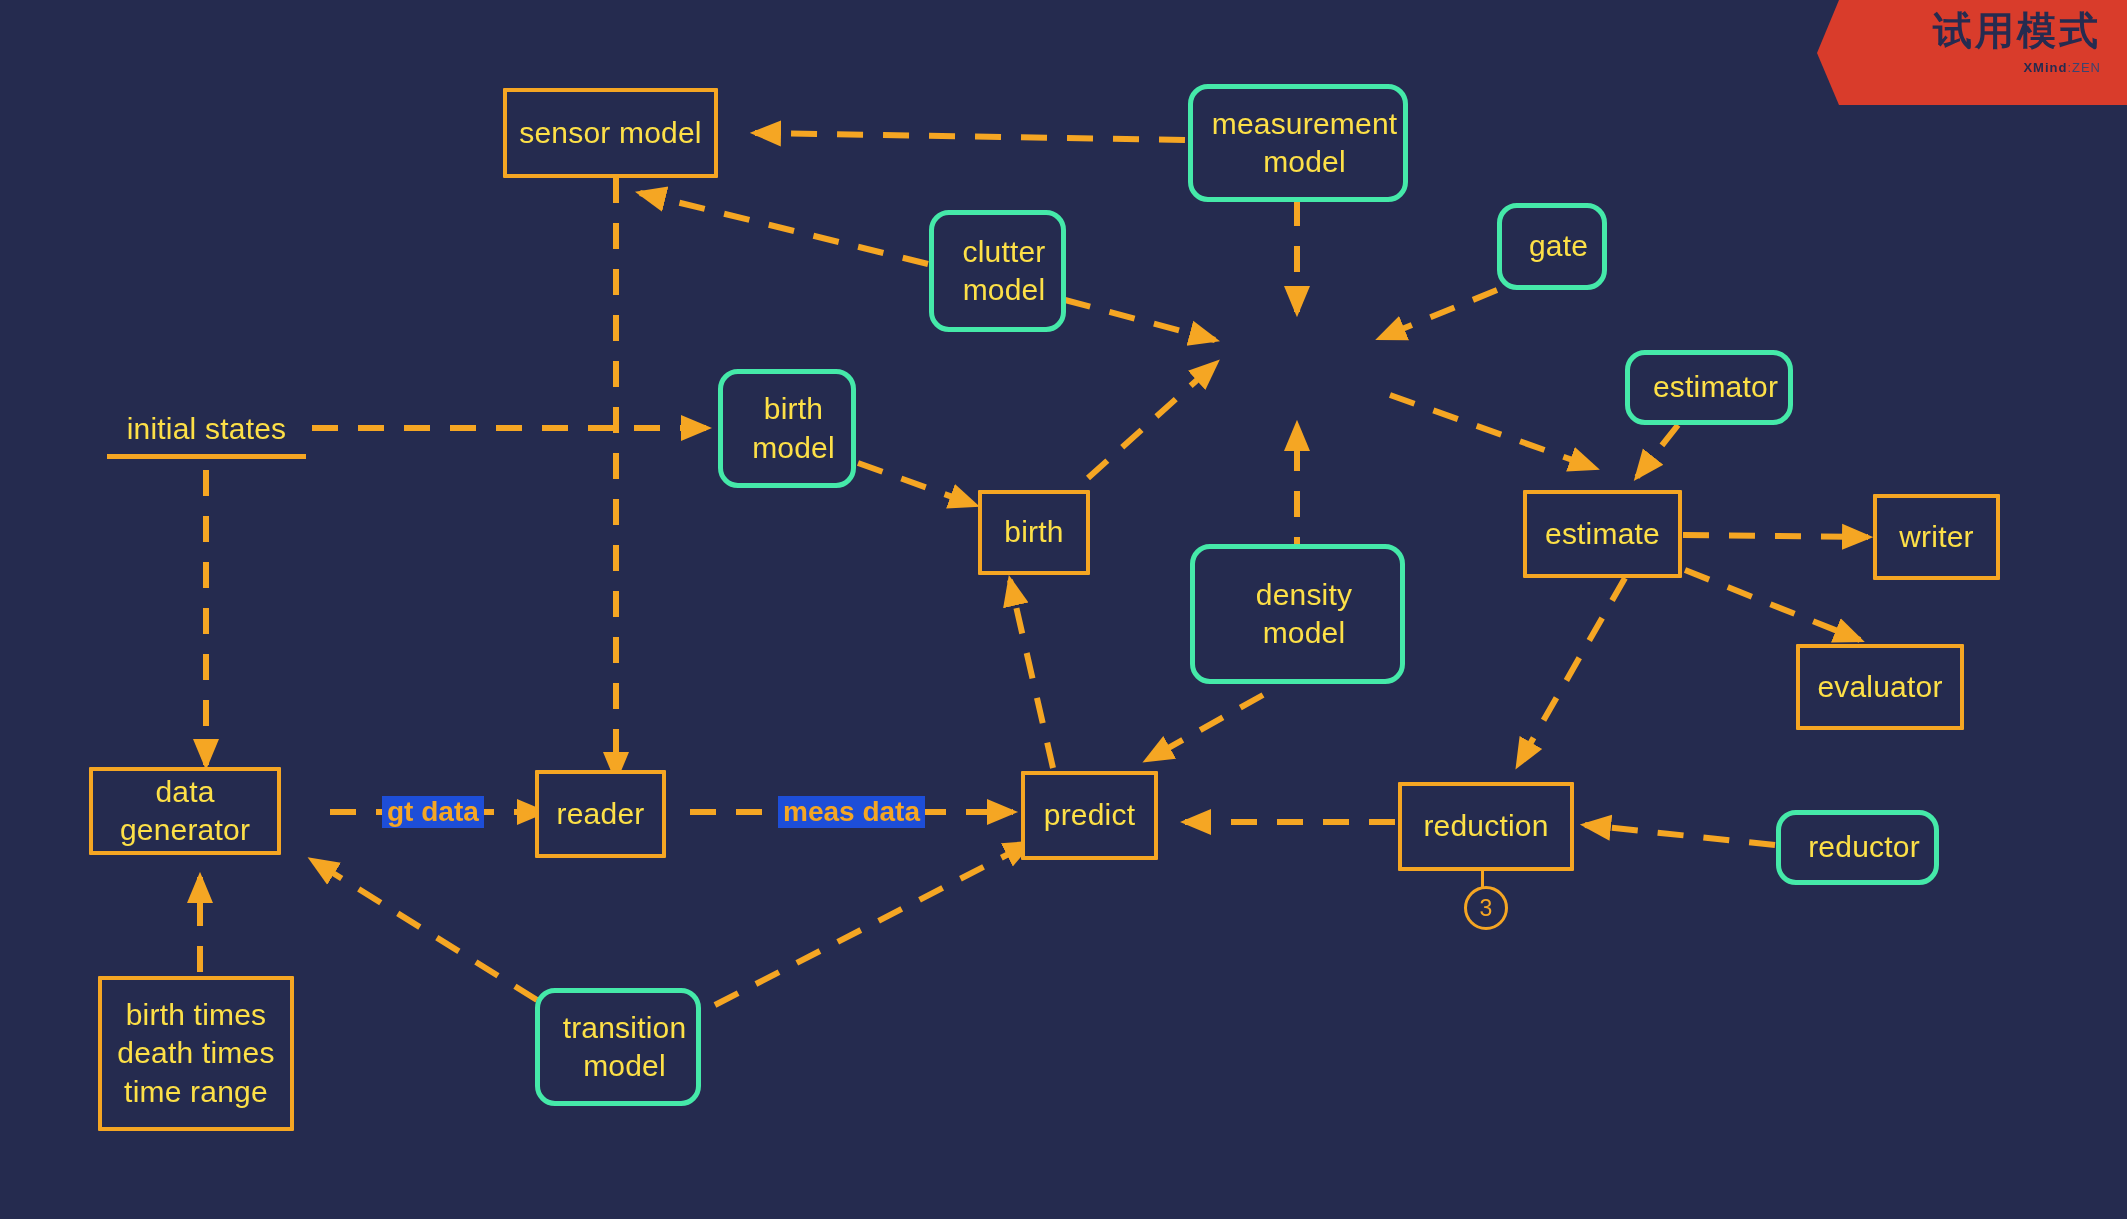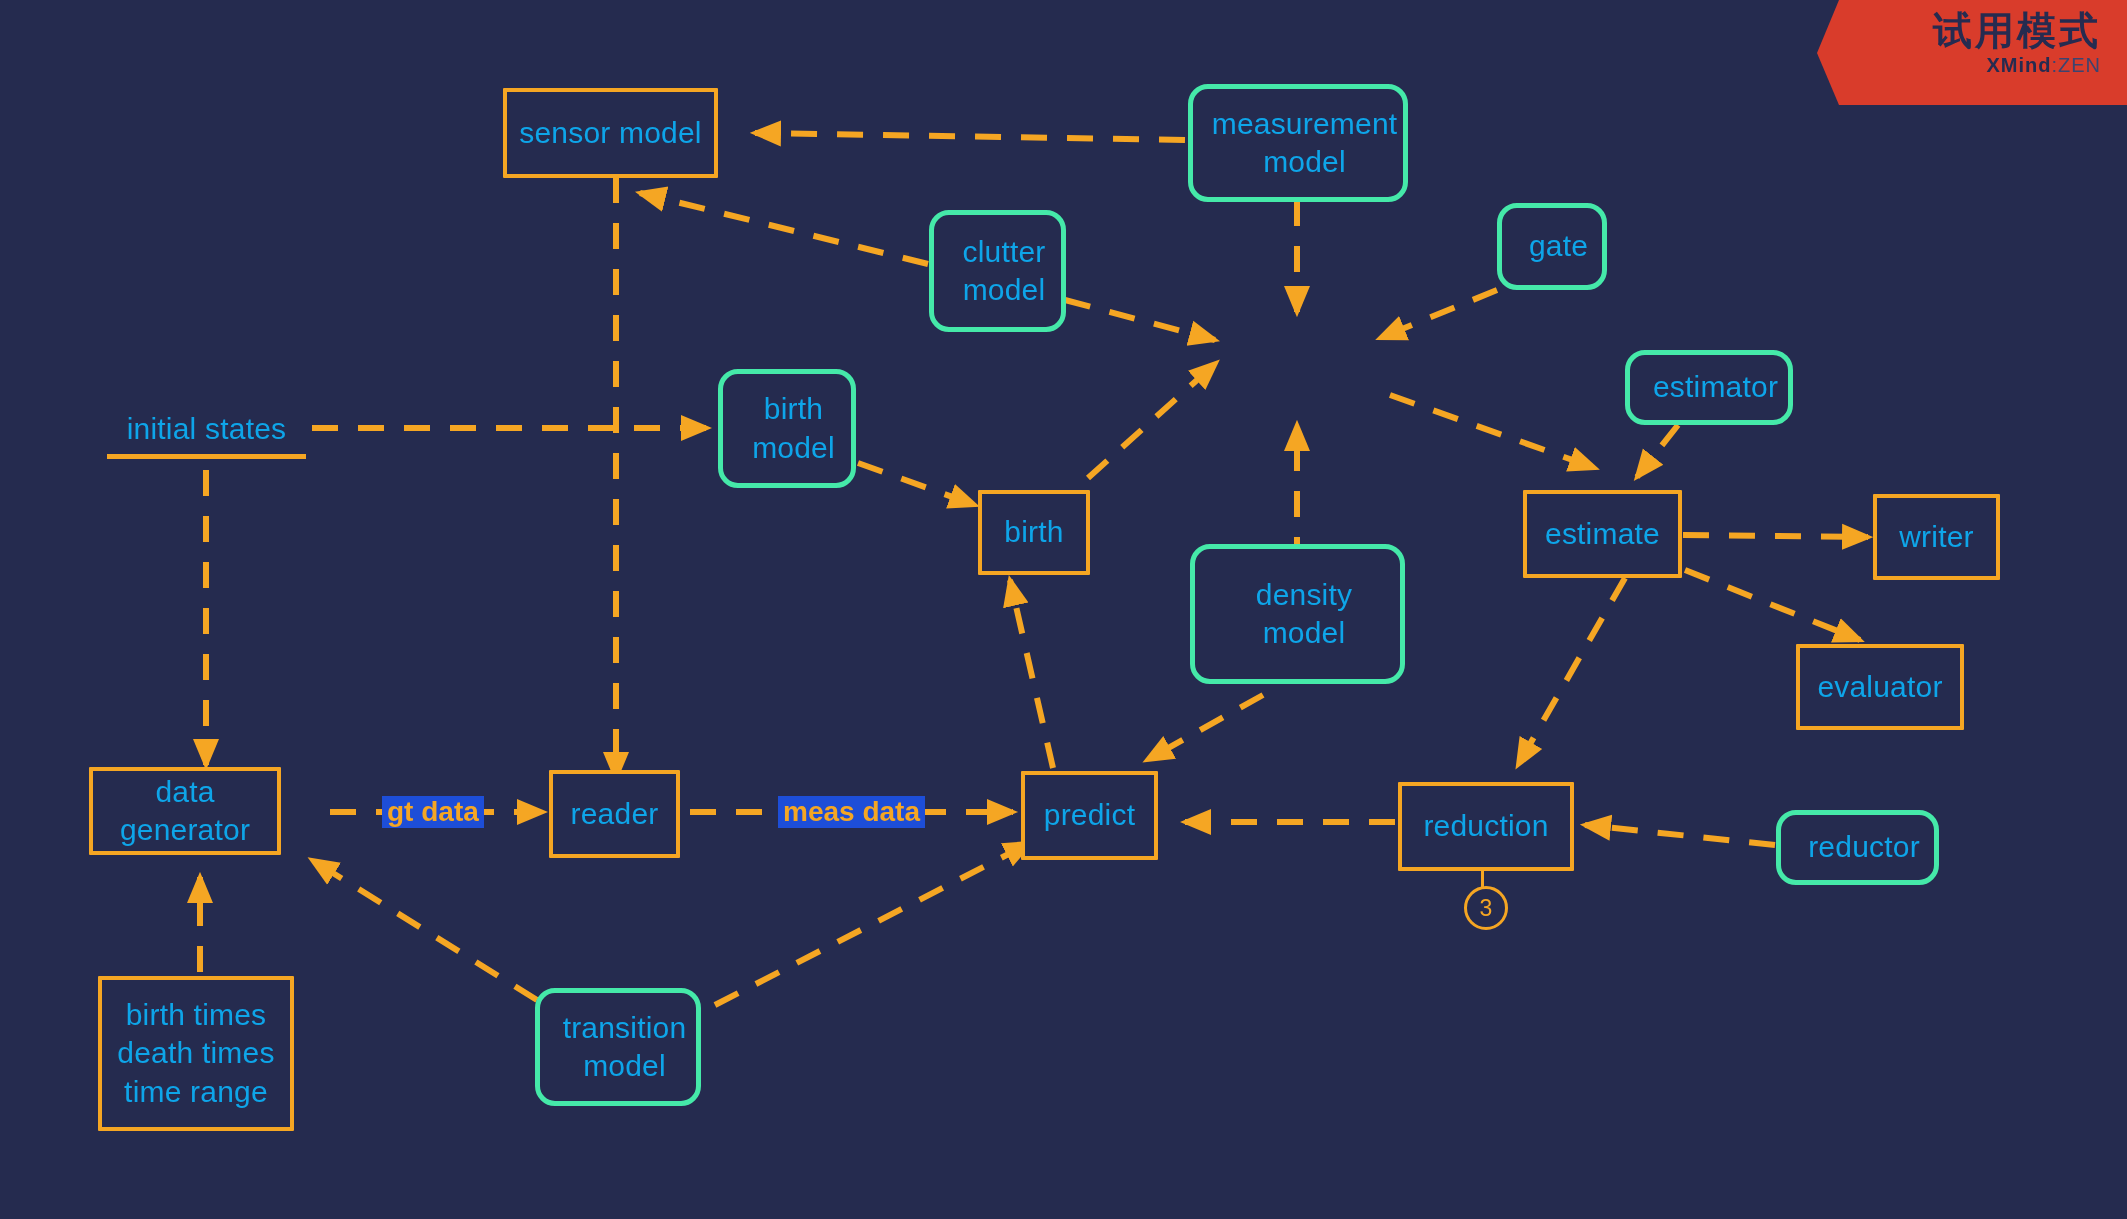--- a/index.html
+++ b/index.html
@@ -22,21 +22,21 @@
     height: 1219px;
     pointer-events: none;
   }
   .node {
     position: absolute;
     box-sizing: border-box;
     display: flex;
     align-items: center;
     justify-content: center;
     text-align: center;
-    color: #0ea5e9;
+    color: #fde047;
     font-size: 30px;
     line-height: 1.28;
     letter-spacing: 0.2px;
     background: #252b4f;
     white-space: pre-line;
     z-index: 5;
   }
   .node.sq {
     border: 4px solid #f5a623;
     border-radius: 1px;
@@ -107,22 +107,22 @@
     width: 250px;
   }
   #banner .zh {
     color: #262b50;
     font-size: 39px;
     font-weight: bold;
     letter-spacing: 3px;
     line-height: 1.05;
   }
   #banner .brand {
-    margin-top: 2px;
-    font-size: 20px;
+    margin-top: 8px;
+    font-size: 13px;
     letter-spacing: 1px;
   }
   #banner .brand b { color: #262b50; }
   #banner .brand span { color: #3c4470; }
 </style>
 </head>
 <body>
 
 <div id="canvas">
 
@@ -237,21 +237,21 @@
 
   <div class="node rnd" style="left:1190px; top:544px; width:215px; height:140px;">
     <span>density
 model</span>
   </div>
 
   <div class="node sq" style="left:89px; top:767px; width:192px; height:88px;">
     <span>data generator</span>
   </div>
 
-  <div class="node sq" style="left:549px; top:770px; width:131px; height:88px;">
+  <div class="node sq" style="left:535px; top:770px; width:131px; height:88px;">
     <span>reader</span>
   </div>
 
   <div class="node sq" style="left:1021px; top:771px; width:137px; height:89px;">
     <span>predict</span>
   </div>
 
   <div class="node sq" style="left:1398px; top:782px; width:176px; height:89px;">
     <span>reduction</span>
   </div>

